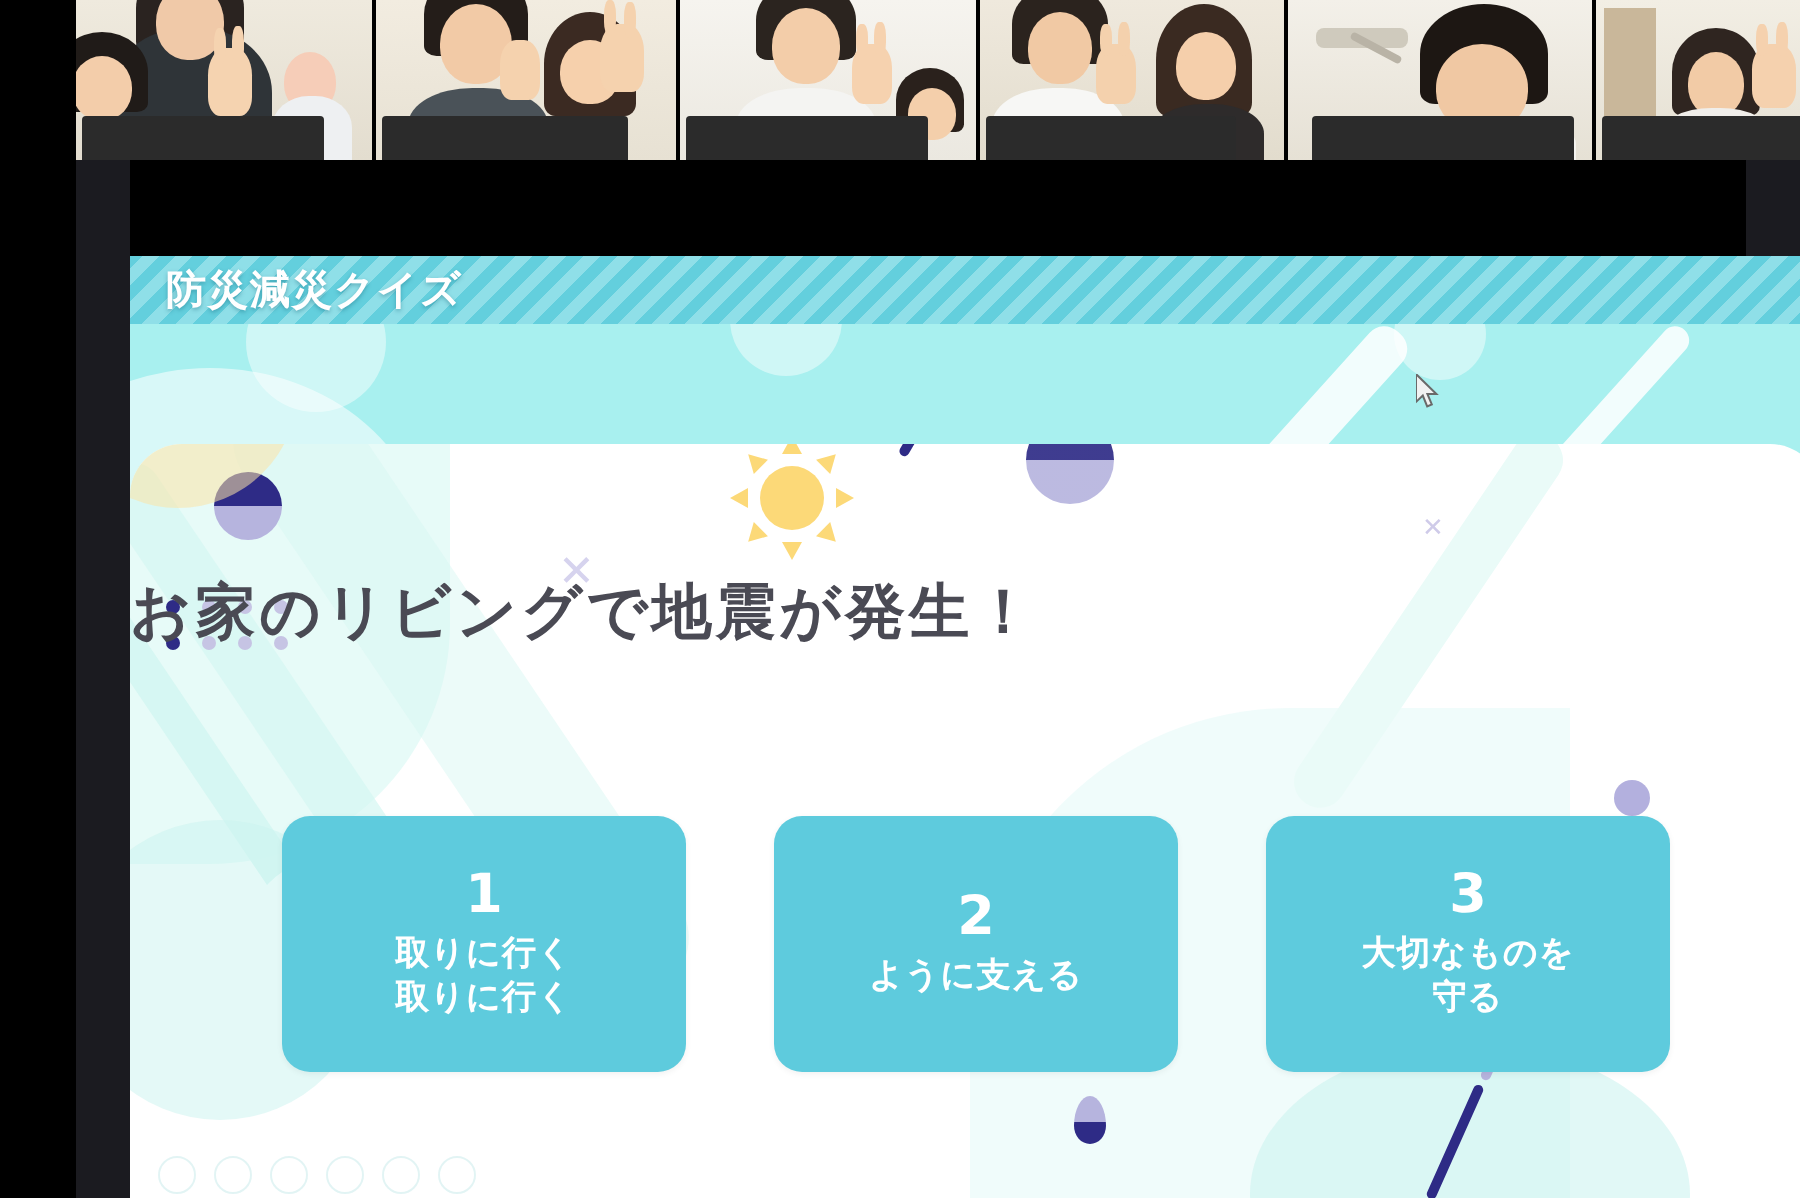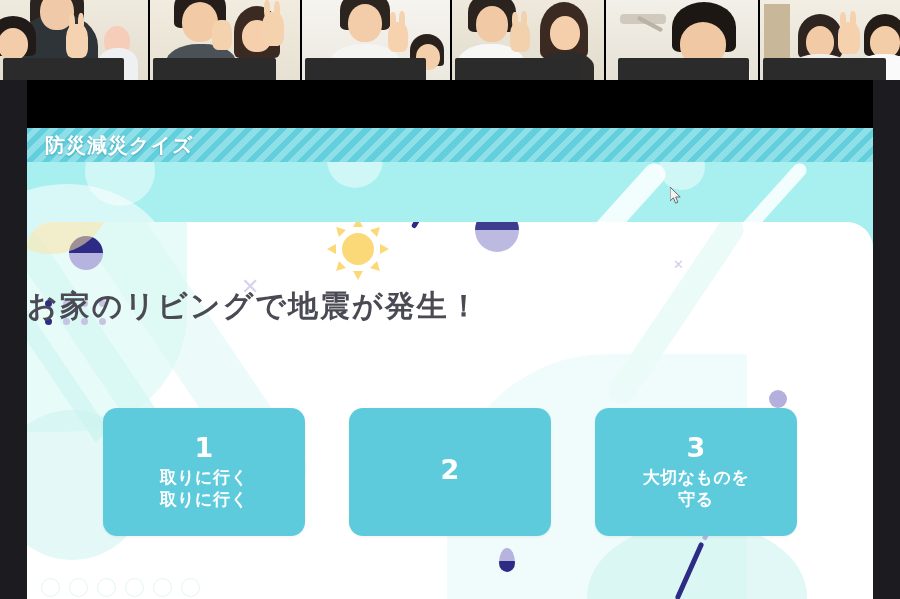--- a/index.html
+++ b/index.html
@@ -15,20 +15,21 @@
     font-family: "DejaVu Sans", "Liberation Sans", sans-serif;
     position: relative;
   }
 
   
   #app {
     position: absolute;
     inset: 0;
     background: #0369a1;
     overflow: hidden;
+    margin-left: 38px;
   }
 
   
   .filmstrip {
     position: absolute;
     top: 0; left: 0;
     width: 900px;
     height: 80px;
     display: flex;
     background: #111;
@@ -591,20 +592,21 @@
         <div class="opt-num">1</div>
         <div class="opt-text">
           <div>取りに行く</div>
           <div>取りに行く</div>
         </div>
       </div>
 
       <div class="opt">
         <div class="opt-num">2</div>
         <div class="opt-text">
+          <div>ように支える</div>
         </div>
       </div>
 
       <div class="opt">
         <div class="opt-num">3</div>
         <div class="opt-text">
           <div>大切なものを</div>
           <div>守る</div>
         </div>
       </div>

